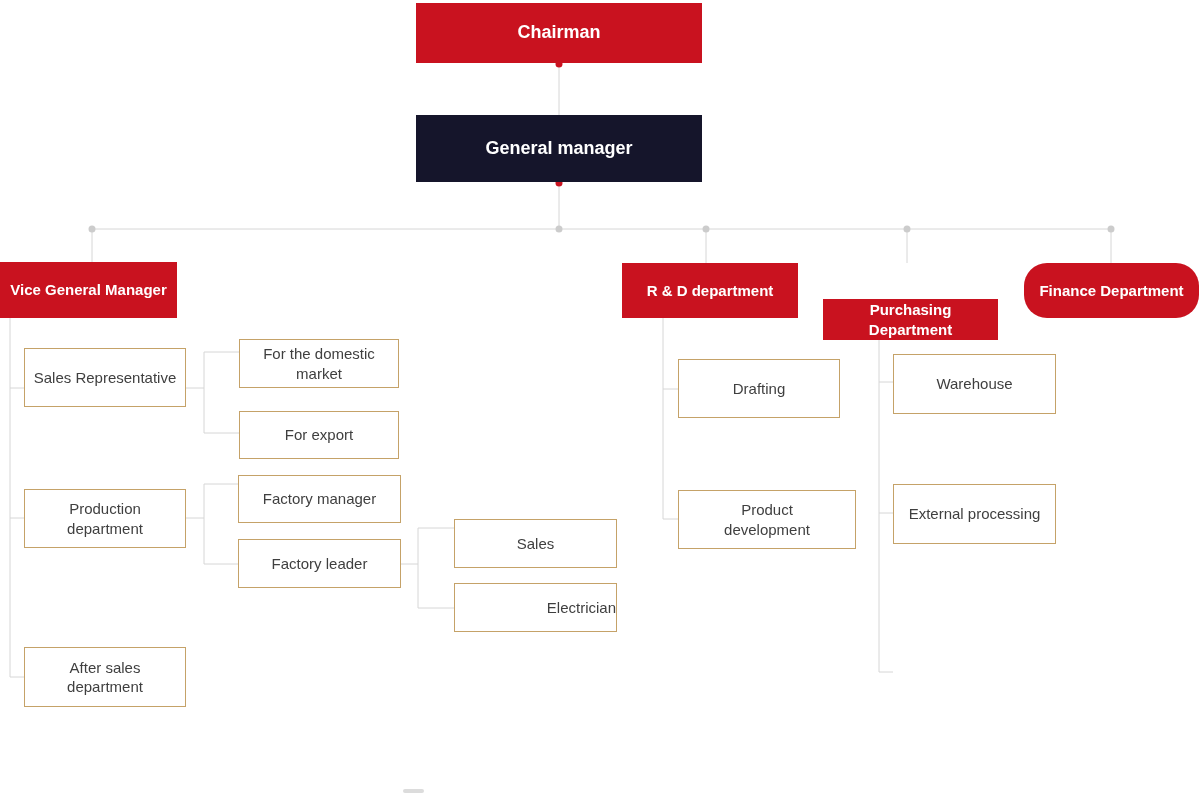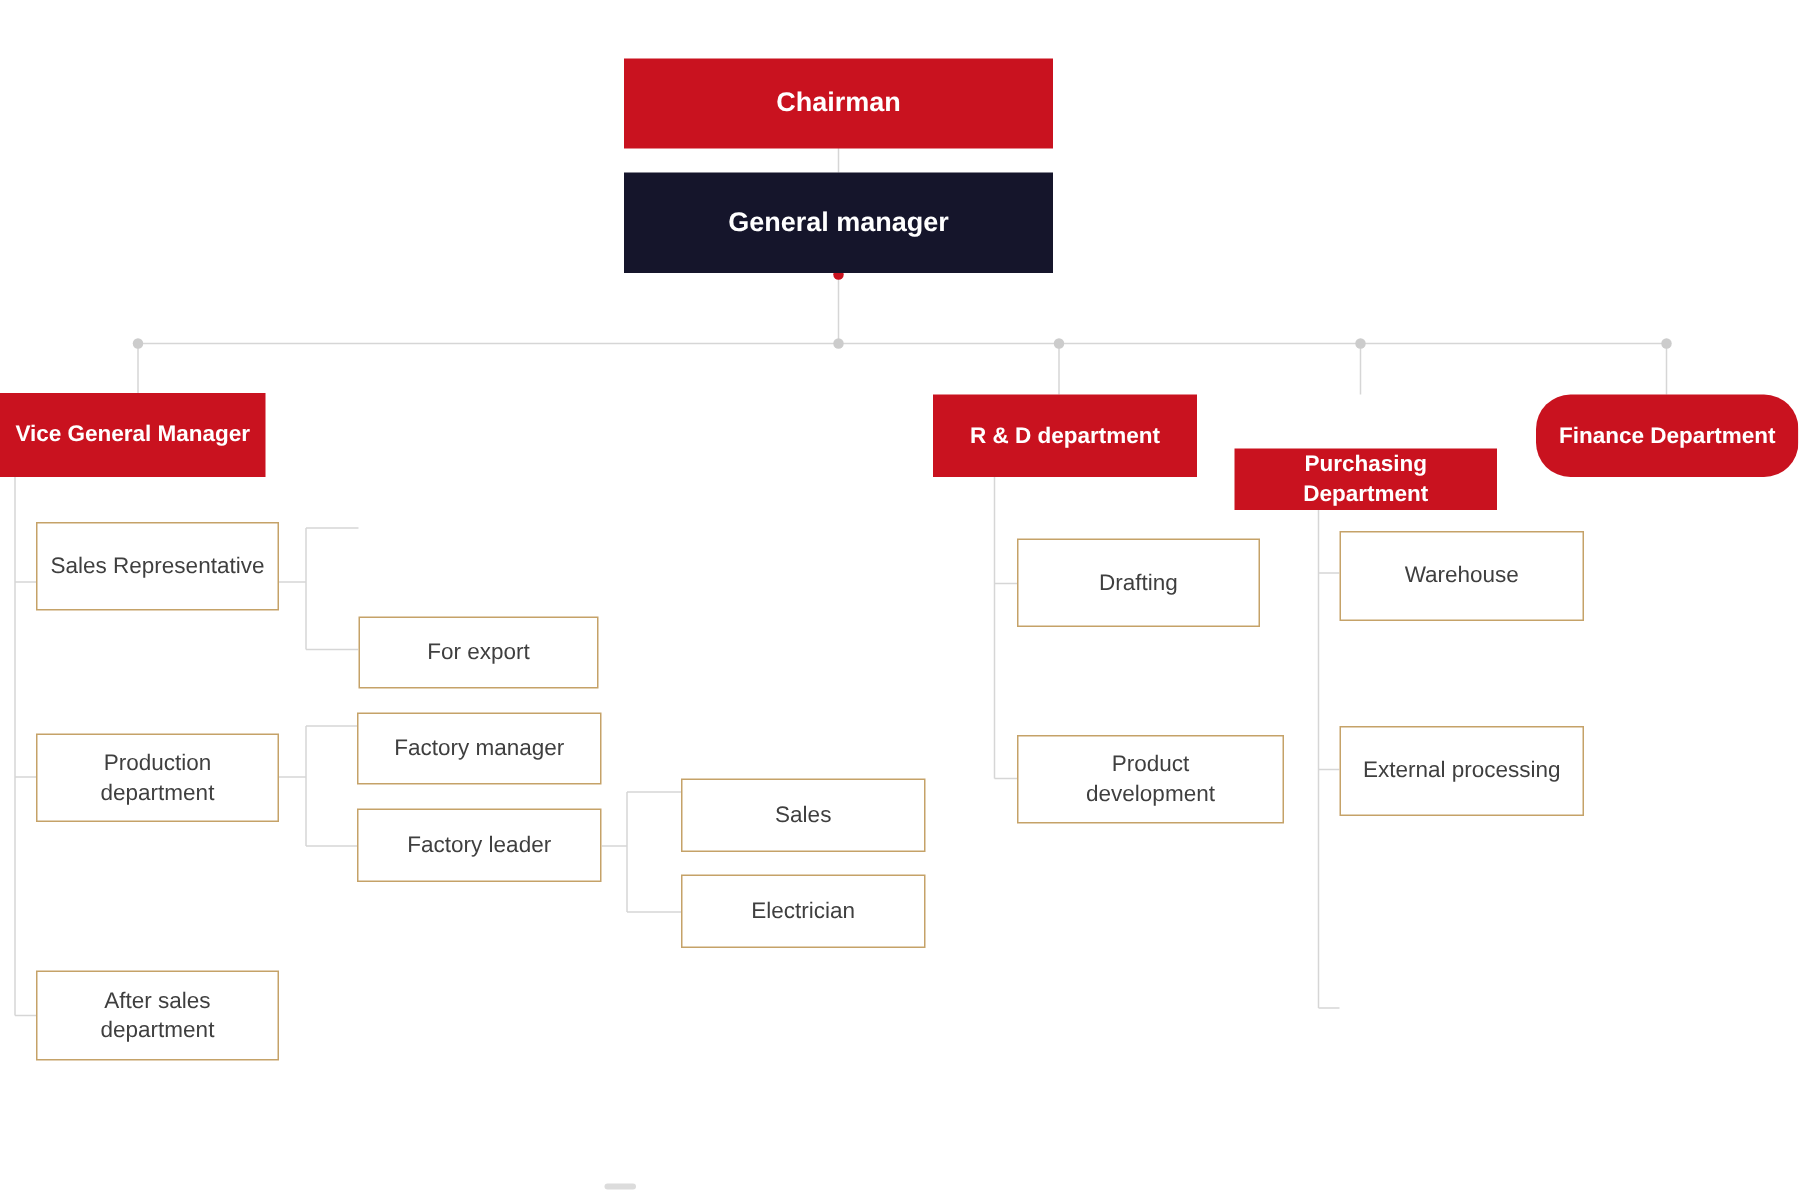--- a/index.html
+++ b/index.html
@@ -82,21 +82,21 @@
       <circle class="dot-gray" cx="92" cy="229" r="3.5"></circle>
       <circle class="dot-gray" cx="559" cy="229" r="3.5"></circle>
       <circle class="dot-gray" cx="706" cy="229" r="3.5"></circle>
       <circle class="dot-gray" cx="907" cy="229" r="3.5"></circle>
       <circle class="dot-gray" cx="1111" cy="229" r="3.5"></circle>
       <circle class="dot-red" cx="559" cy="64" r="3.5"></circle>
       <circle class="dot-red" cx="559" cy="183" r="3.5"></circle>
     </g>
   </svg>
 
-  <div class="box box-top" style="left:416px;top:3px;width:286px;height:60px;margin-top:36px;">
+  <div class="box box-top" style="left:416px;top:3px;width:286px;height:60px;">
     <span class="lbl">Chairman</span>
   </div>
 
   <div class="box box-dark" style="left:416px;top:115px;width:286px;height:67px;">
     <span class="lbl">General manager</span>
   </div>
 
   <div class="box box-red" style="left:0px;top:262px;width:177px;height:56px;">
     <span class="lbl">Vice General Manager</span>
   </div>
@@ -111,20 +111,24 @@
   </div>
 
   <div class="box box-red" style="left:1024px;top:263px;width:175px;height:55px;border-radius:23px;">
     <span class="lbl">Finance Department</span>
   </div>
 
   <div class="box box-plain" style="left:24px;top:348px;width:162px;height:59px;">
     <span class="lbl">Sales Representative</span>
   </div>
 
+  <div class="box box-plain" style="left:239px;top:339px;width:160px;height:49px;">
+    <span class="lbl">For the domestic
+market</span>
+  </div>
 
   <div class="box box-plain" style="left:239px;top:411px;width:160px;height:48px;">
     <span class="lbl">For export</span>
   </div>
 
   <div class="box box-plain" style="left:24px;top:489px;width:162px;height:59px;">
     <span class="lbl">Production
 department</span>
   </div>
 
@@ -133,21 +137,21 @@
   </div>
 
   <div class="box box-plain" style="left:238px;top:539px;width:163px;height:49px;">
     <span class="lbl">Factory leader</span>
   </div>
 
   <div class="box box-plain" style="left:454px;top:519px;width:163px;height:49px;">
     <span class="lbl">Sales</span>
   </div>
 
-  <div class="box box-plain" style="left:454px;top:583px;width:163px;height:49px;">
+  <div class="box box-plain" style="left:454px;top:583px;width:163px;height:49px;justify-content:flex-end;">
     <span class="lbl">Electrician</span>
   </div>
 
   <div class="box box-plain" style="left:24px;top:647px;width:162px;height:60px;">
     <span class="lbl">After sales
 department</span>
   </div>
 
   <div class="box box-plain" style="left:678px;top:359px;width:162px;height:59px;">
     <span class="lbl">Drafting</span>

